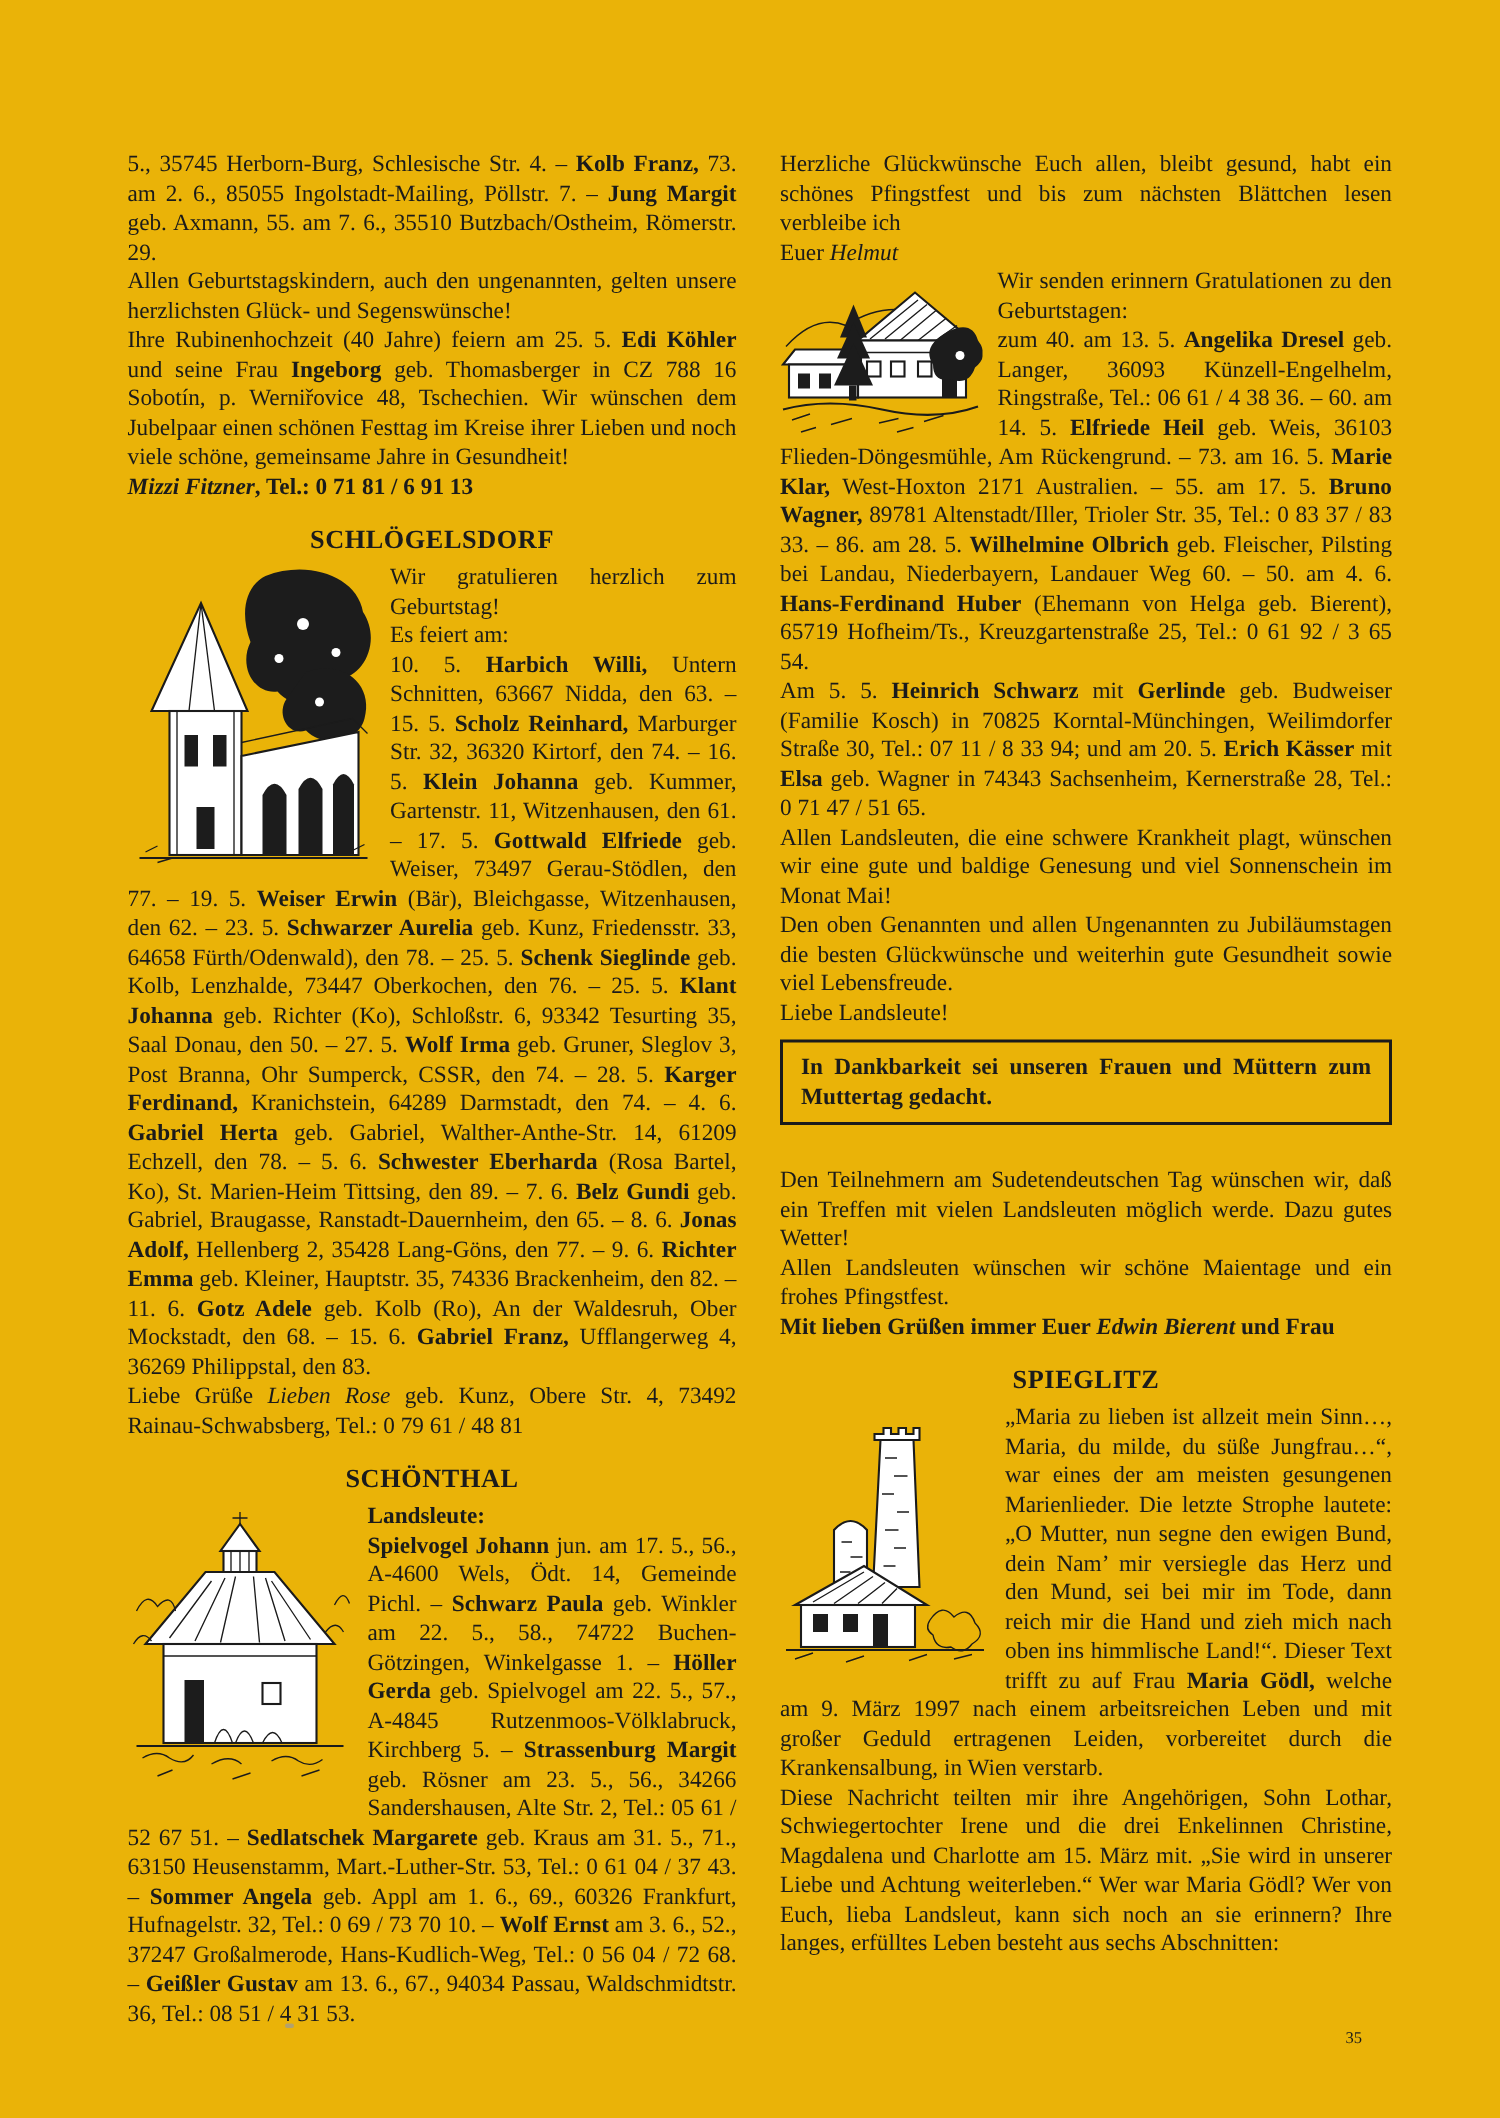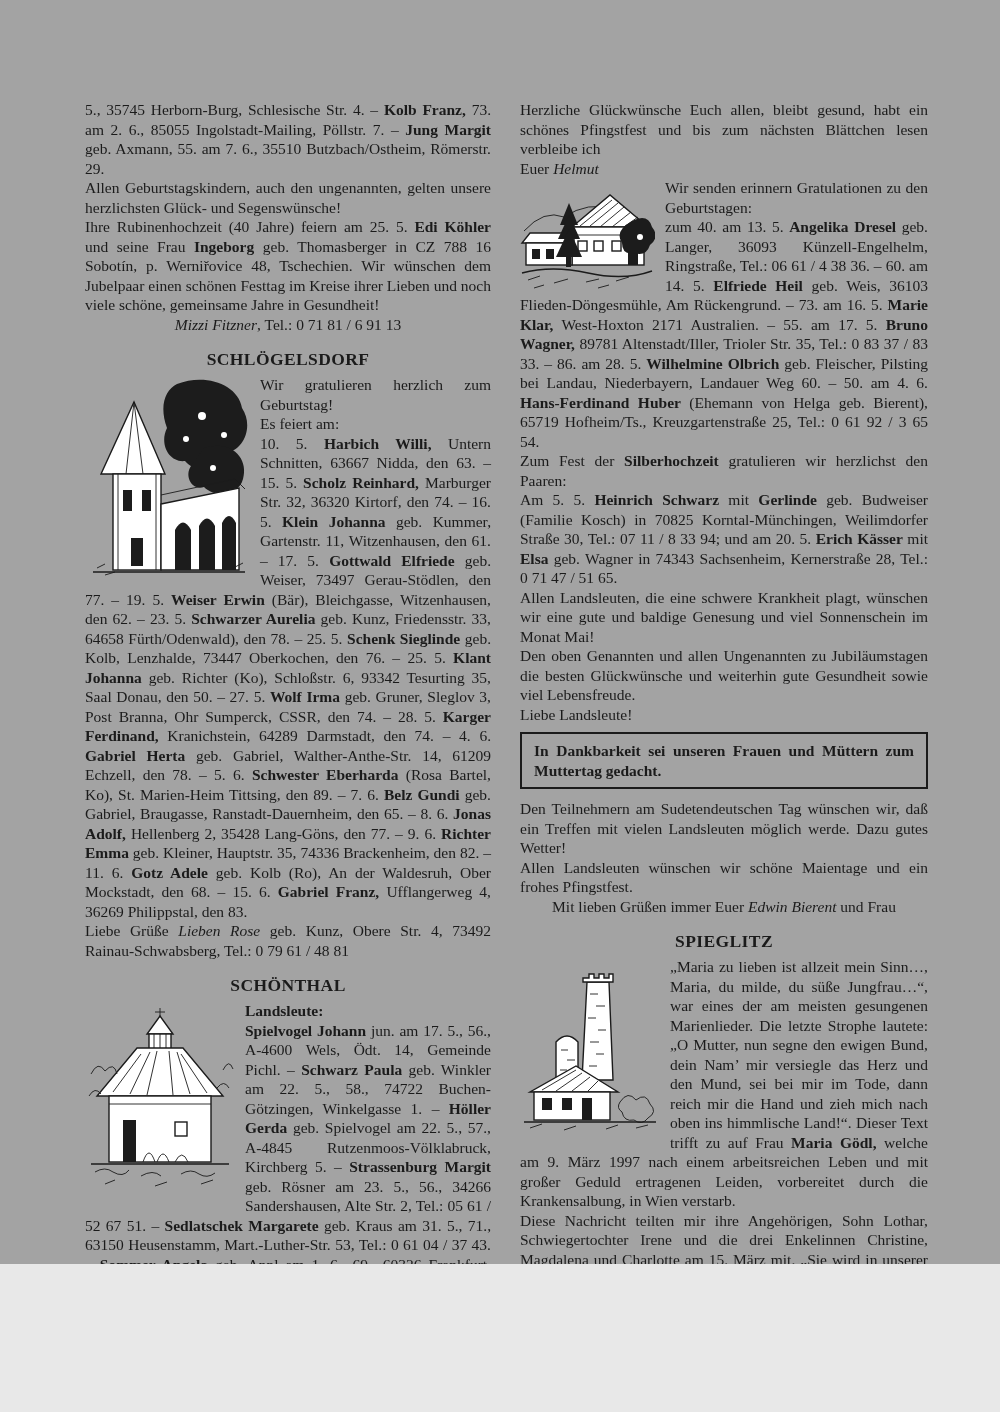--- a/index.html
+++ b/index.html
@@ -1,50 +1,50 @@
 <!DOCTYPE html>
 <html><head>
 <meta charset="utf-8">
 <style>
   html,body{margin:0;padding:0;background:#e8e8e8;}
   .page{
     position:relative;
-    width:1000px;height:1264px;
+    width:1000px;height:1412px;
     margin:0 auto;
-    background:#a3a3a3;
+    background:#eab308;
     color:#1b1b1b;
     font-family:"Liberation Serif", serif;
     font-size:15.5px;
     line-height:19.5px;
     overflow:hidden;
   }
   .col{position:absolute;top:100px;text-align:justify;}
   .col-left{left:85px;width:406px;}
   .col-right{left:520px;width:408px;}
   .col p{margin:0;}
   .mt4{margin-top:4px}.mt6{margin-top:6px}.mt8{margin-top:8px}
   .mt10{margin-top:10px}.mt12{margin-top:12px}
   .section-title{
     font-weight:bold;text-align:center;
     font-size:17.5px;letter-spacing:.4px;
     margin:14px 0 5px 0;line-height:22px;clear:both;
   }
-  .sig{text-align:center;}
+  .sig{text-align:left;font-weight:bold;}
   .sig-overlap{text-align:left;margin-top:-19.5px;}
   .bold-line{font-weight:bold;}
   .clear{clear:both;}
   .float-img{float:left;margin:3px 10px 4px 0;line-height:0;}
   .box{
     border:2px solid #1b1b1b;
     padding:7px 12px;
-    margin:8px 0 10px 0;
+    margin:8px 0 27px 0;
     font-weight:bold;
   }
   .box p{margin:0;}
-  .pagenum{position:absolute;left:897px;top:1350px;font-size:20px;}
+  .pagenum{position:absolute;left:897px;top:1350px;font-size:11px;}
   .smudge{position:absolute;left:190px;top:1349px;width:6px;height:3px;background:#9a9a9a;border-radius:2px;opacity:.7;}
   svg .ln{stroke:#1b1b1b;stroke-width:1.4;fill:none;}
   svg .fw{fill:#ffffff;stroke:#1b1b1b;stroke-width:1.4;}
   svg .fb{fill:#1c1c1c;stroke:none;}
   svg .thin{stroke:#1b1b1b;stroke-width:.9;fill:none;}
 </style>
 </head>
 <body>
 
 <div class="page">
@@ -148,21 +148,20 @@
           <path class="fb" d="M112,40 q16,-8 20,6 q8,10 -2,18 q-4,12 -16,8 q-12,2 -12,-10 q-8,-12 10,-22 Z"></path>
           <circle cx="120" cy="56" r="3" fill="#fff"></circle>
           <path class="ln" d="M2,92 q30,-8 66,0 q36,8 64,-2"></path>
           <path class="thin" d="M8,99 l12,-4 M34,102 l14,-4 M66,101 l13,-3 M96,100 l13,-4 M14,107 l10,-3 M78,107 l11,-3"></path>
         </svg>
       </span>
       <p>Wir senden erinnern Gratulationen zu den Geburtstagen:</p>
       <p>zum 40. am 13. 5. <b>Angelika Dresel</b> geb. Langer, 36093 Künzell-Engelhelm, Ringstraße, Tel.: 06 61 / 4 38 36. – 60. am 14. 5. <b>Elfriede Heil</b> geb. Weis, 36103 Flieden-Döngesmühle, Am Rückengrund. – 73. am 16. 5. <b>Marie Klar,</b> West-Hoxton 2171 Australien. – 55. am 17. 5. <b>Bruno Wagner,</b> 89781 Altenstadt/Iller, Trioler Str. 35, Tel.: 0 83 37 / 83 33. – 86. am 28. 5. <b>Wilhelmine Olbrich</b> geb. Fleischer, Pilsting bei Landau, Niederbayern, Landauer Weg 60. – 50. am 4. 6. <b>Hans-Ferdinand Huber</b> (Ehemann von Helga geb. Bierent), 65719 Hofheim/Ts., Kreuzgartenstraße 25, Tel.: 0 61 92 / 3 65 54.</p>
     </div>
 
-    <p class="mt8 clear">Zum Fest der <b>Silberhochzeit</b> gratulieren wir herzlichst den Paaren:</p>
     <p>Am 5. 5. <b>Heinrich Schwarz</b> mit <b>Gerlinde</b> geb. Budweiser (Familie Kosch) in 70825 Korntal-Münchingen, Weilimdorfer Straße 30, Tel.: 07 11 / 8 33 94; und am 20. 5. <b>Erich Kässer</b> mit <b>Elsa</b> geb. Wagner in 74343 Sachsenheim, Kernerstraße 28, Tel.: 0 71 47 / 51 65.</p>
     <p>Allen Landsleuten, die eine schwere Krankheit plagt, wünschen wir eine gute und baldige Genesung und viel Sonnenschein im Monat Mai!</p>
     <p>Den oben Genannten und allen Ungenannten zu Jubiläumstagen die besten Glückwünsche und weiterhin gute Gesundheit sowie viel Lebensfreude.</p>
 
     <p class="mt6">Liebe Landsleute!</p>
 
     <div class="box">
       <p>In Dankbarkeit sei unseren Frauen und Müttern zum Muttertag gedacht.</p>
     </div>
 

